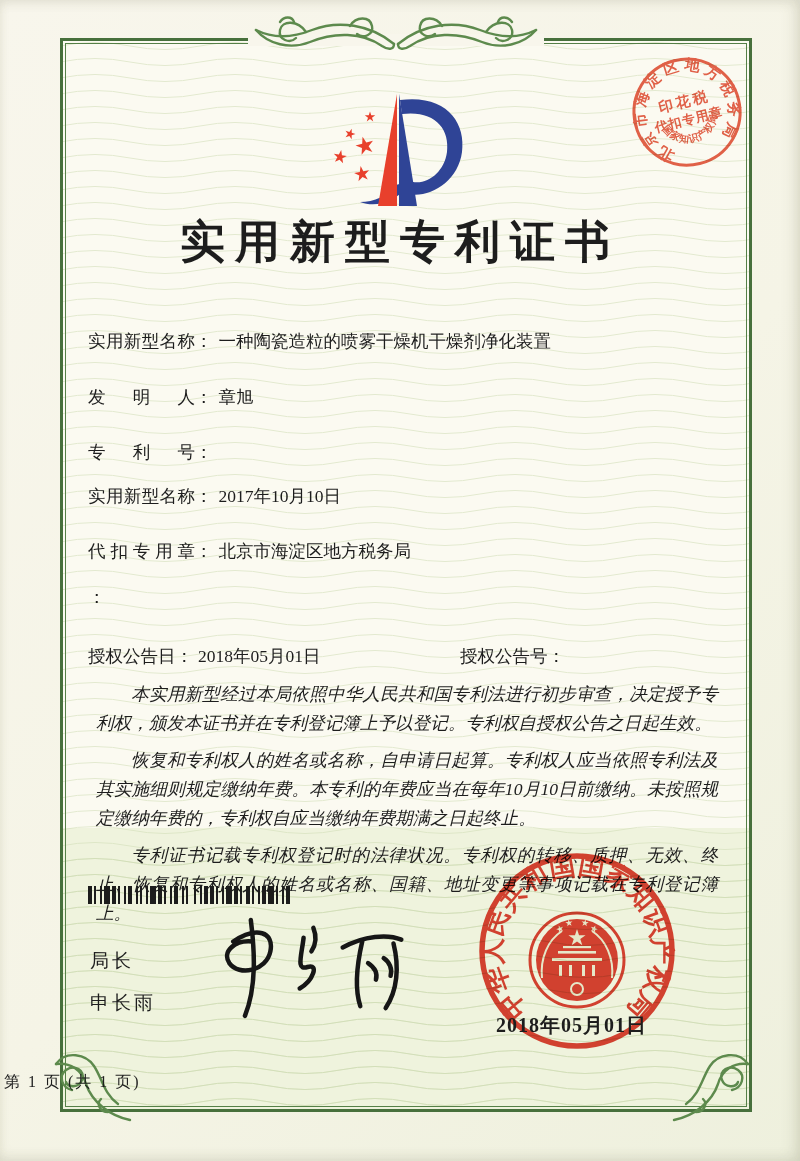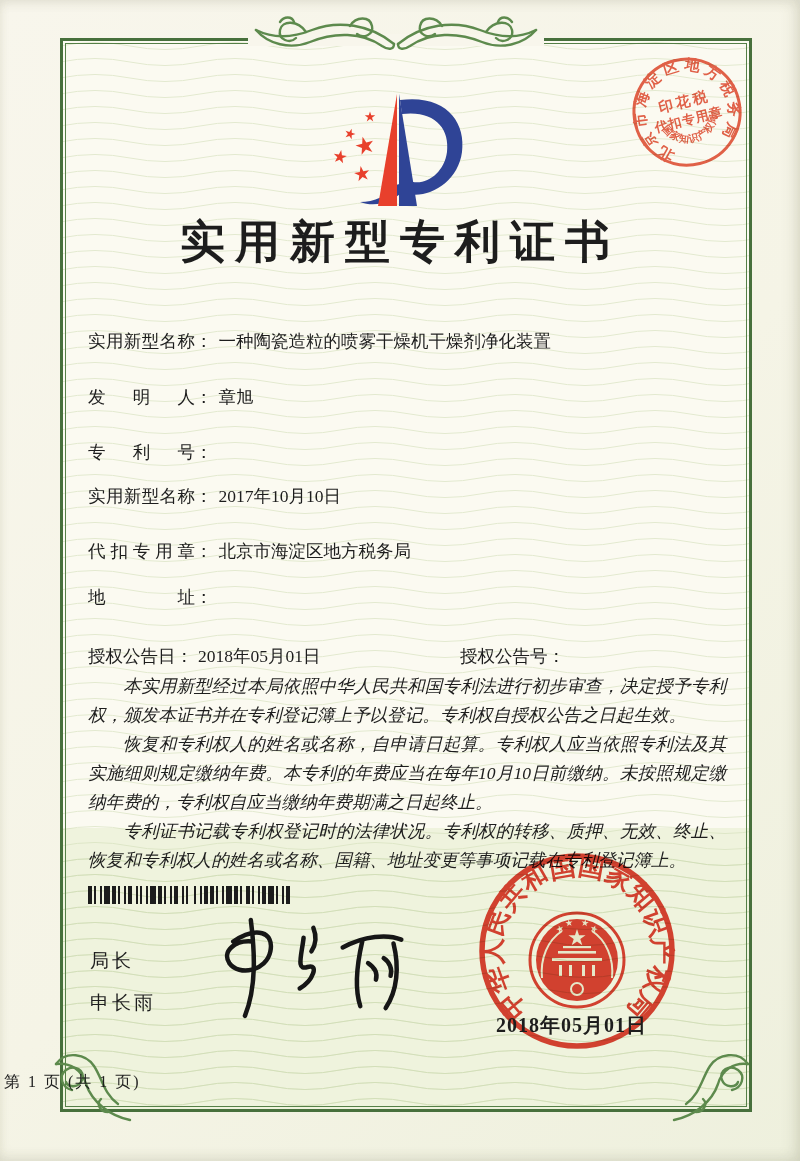--- a/index.html
+++ b/index.html
@@ -28,21 +28,21 @@
   .field .lab{display:inline-block;width:107px;text-align:justify;text-align-last:justify;flex:none}
   .field .col{flex:none;padding-right:6px}
   .field .val{flex:1}
   .f-name{top:326px}.f-inv{top:382px}.f-no{top:437px}.f-date{top:481px}.f-owner{top:536px}.f-addr{top:582px}
   .grant-row{position:absolute;left:88px;top:641px;width:640px;display:flex;font-size:17.5px;line-height:30px;z-index:2}
   .grant-row .g-left{display:flex;width:372px;flex:none}
   .grant-row .g-right{display:flex;flex:1}
   .grant-row .lab{flex:none}.grant-row .col{flex:none;padding-right:5px}
   
   .paras{position:absolute;left:88px;top:672px;width:638px;font-size:17.6px;line-height:29px;z-index:2;font-style:italic}
-  .paras p{margin:0;text-indent:2em;text-align:justify}
+  .paras p{margin:8px;text-indent:2em;text-align:justify}
   
   .barcode{position:absolute;left:88px;top:886px;height:18px;z-index:2;font-size:0;white-space:nowrap}
   .issuer-title{position:absolute;left:90px;top:948px;font-size:19px;letter-spacing:3px;z-index:2;font-family:"Liberation Sans",sans-serif}
   .issuer-name{position:absolute;left:90px;top:990px;font-size:19px;letter-spacing:3px;z-index:2;font-family:"Liberation Sans",sans-serif}
   .signature{position:absolute;left:200px;top:912px;z-index:3}
   .seal{position:absolute;left:472px;top:848px;z-index:2;mix-blend-mode:multiply;opacity:.93}
   .seal-date{position:absolute;left:496px;top:1012px;font-size:20px;font-weight:bold;letter-spacing:1px;z-index:4}
   .footer{position:absolute;left:4px;top:1072px;width:100%;text-align:left;font-size:16px;letter-spacing:2px;z-index:2}
   .orn-top{position:absolute;left:246px;top:12px;z-index:2}
   .orn-bl{position:absolute;left:48px;top:1046px;z-index:2}
@@ -156,21 +156,20 @@
     <span class="lab">实用新型名称</span>
       <span class="col">：</span>
       <span class="val">2017年10月10日</span>
   </div>
   <div class="field f-owner">
     <span class="lab">代扣专用章</span>
       <span class="col">：</span>
       <span class="val">北京市海淀区地方税务局</span>
   </div>
   <div class="field f-addr">
-    <span class="lab">地址</span>
       <span class="col">：</span>
   </div>
 
   <div class="grant-row">
     <div class="g-left">
       <span class="lab">授权公告日</span>
         <span class="col">：</span>
         <span>2018年05月01日</span>
     </div>
     <div class="g-right">

